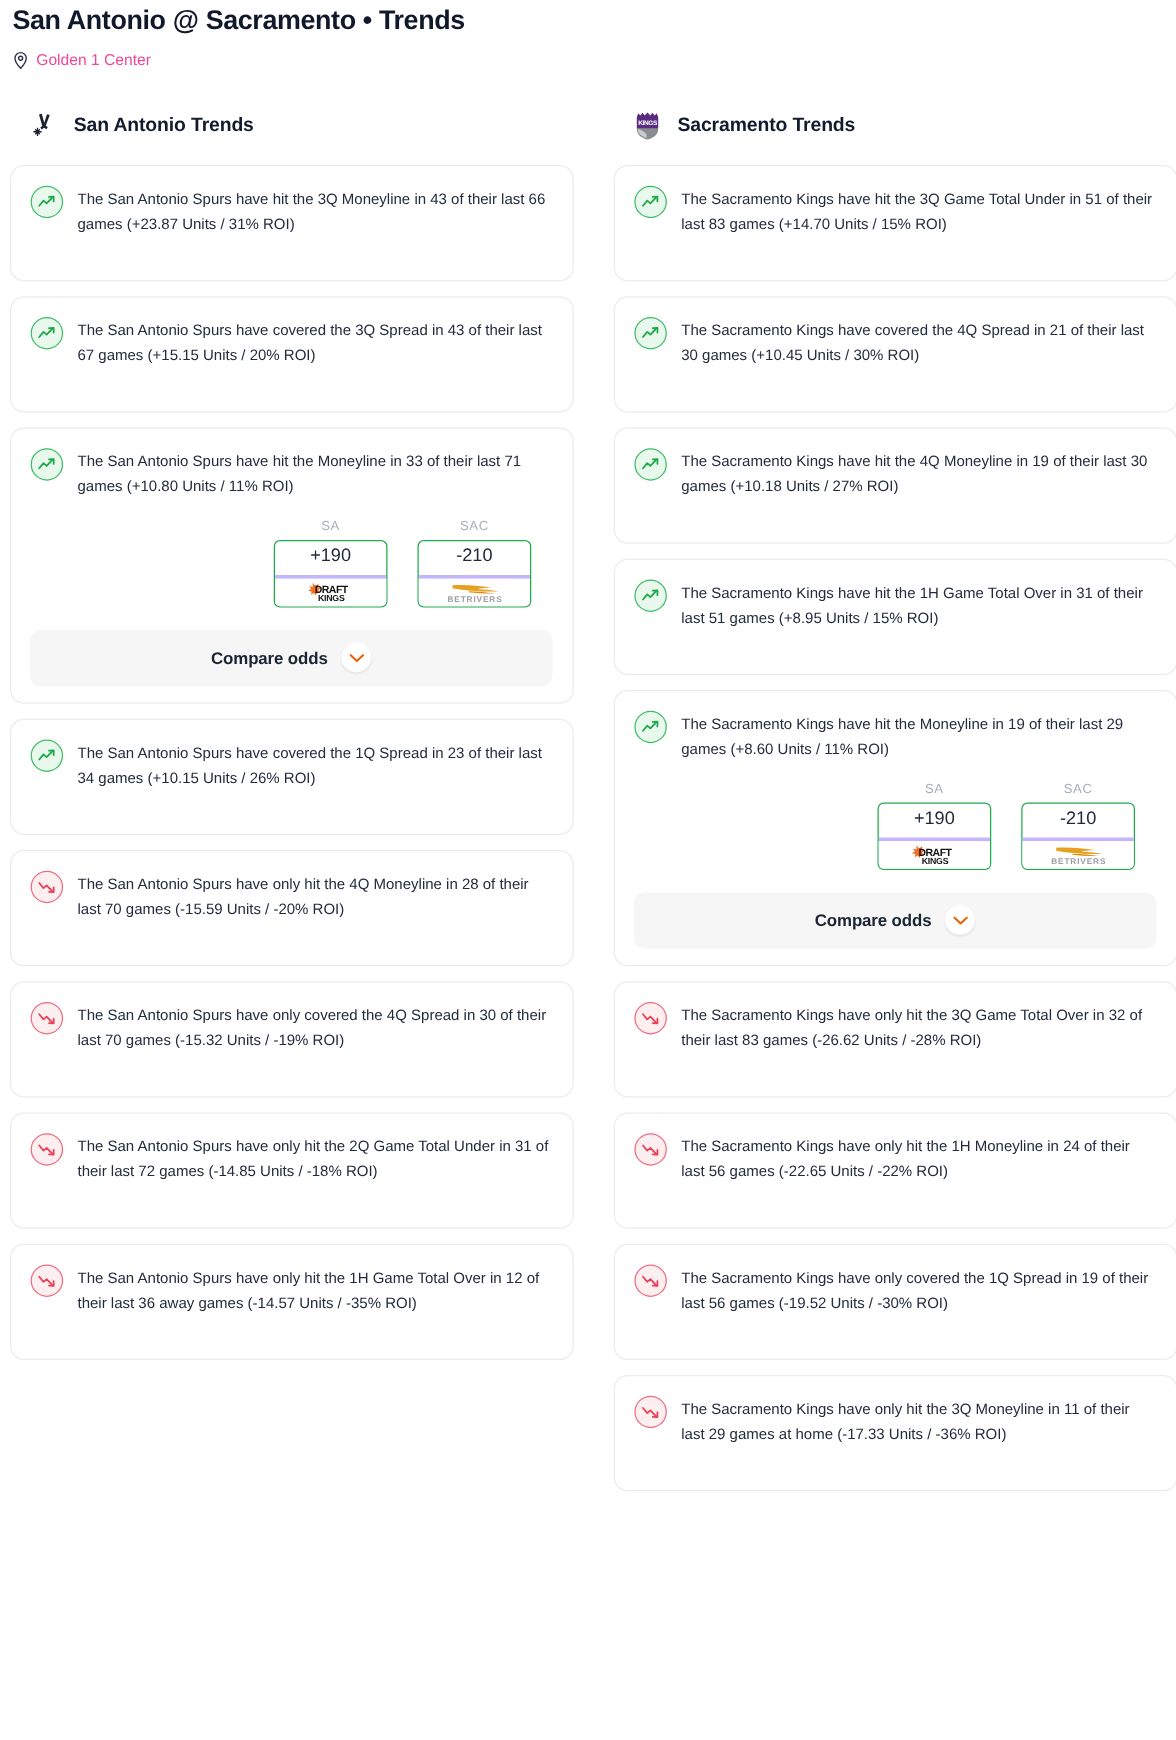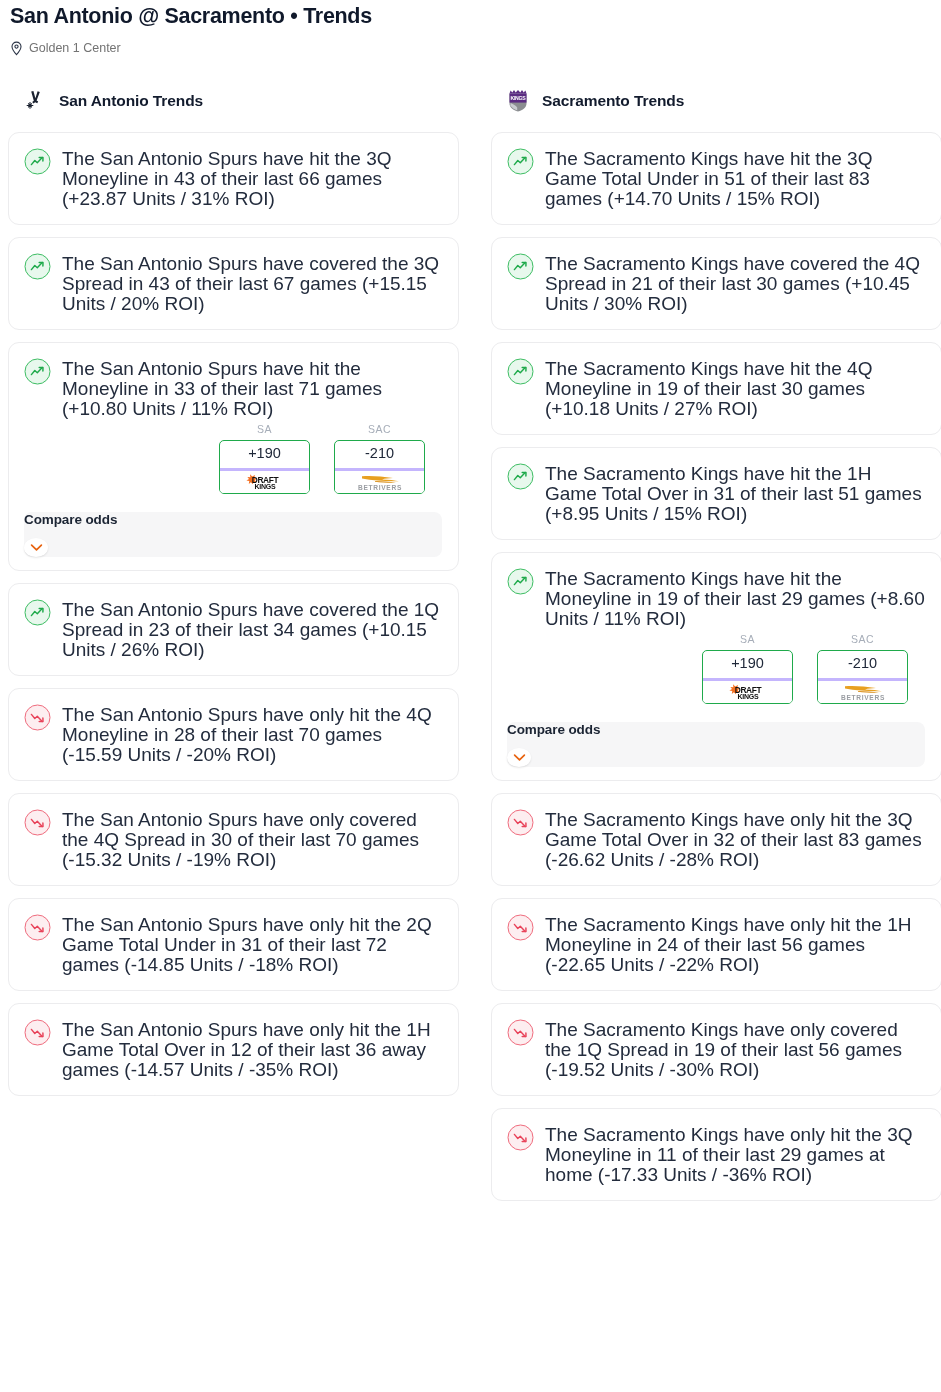--- a/index.html
+++ b/index.html
@@ -34,21 +34,21 @@
   .venue-row {
     display: flex;
     align-items: center;
     gap: 6px;
     margin-top: 11px;
     padding-left: 2px;
   }
   .venue-row svg { display: block; flex: none; }
   .venue-name {
     font-size: 12.5px;
-    color: #737373;
+    color: #ec4899;
     line-height: 1;
   }
 
   
   .columns {
     display: flex;
     gap: 32px;
     margin-top: 30px;
     padding: 0 8px 0 8px;
     align-items: flex-start;
@@ -81,33 +81,33 @@
     min-height: 93px;
   }
   .card.has-odds { min-height: 210px; padding-bottom: 13px; }
 
   .trend-row { display: flex; gap: 11px; align-items: flex-start; }
 
   .trend-icon { width: 27px; height: 27px; flex: none; margin-top: 1px; }
   .trend-icon svg { display: block; width: 27px; height: 27px; }
 
   .trend-text {
-    font-size: 19px;
+    font-size: 12px;
     line-height: 20px;
     color: #232c3d;
     padding-top: 2px;
     max-width: 385px;
   }
 
   
   .odds-area {
     display: flex;
     justify-content: flex-end;
     gap: 24px;
-    margin-top: 4px;
+    margin-top: 16px;
     padding-right: 17px;
   }
   .odds-col { width: 91px; }
   .odds-team {
     text-align: center;
     font-size: 10.5px;
     color: #a6adb8;
     letter-spacing: 0.4px;
     margin-bottom: 5px;
   }
@@ -137,24 +137,24 @@
     background: #fff;
   }
   .book-logo { display: block; }
 
   .compare-bar {
     margin-top: 18px;
     background: #f6f6f7;
     border-radius: 8px;
     height: 45px;
     display: flex;
+    align-items: center;
     justify-content: center;
     gap: 11px;
     cursor: pointer;
-    flex-direction: column;
   }
   .compare-label {
     font-size: 13.5px;
     font-weight: 700;
     color: #1b2433;
     letter-spacing: -0.1px;
   }
   .chev-btn {
     width: 24px; height: 24px;
     background: #fff;

